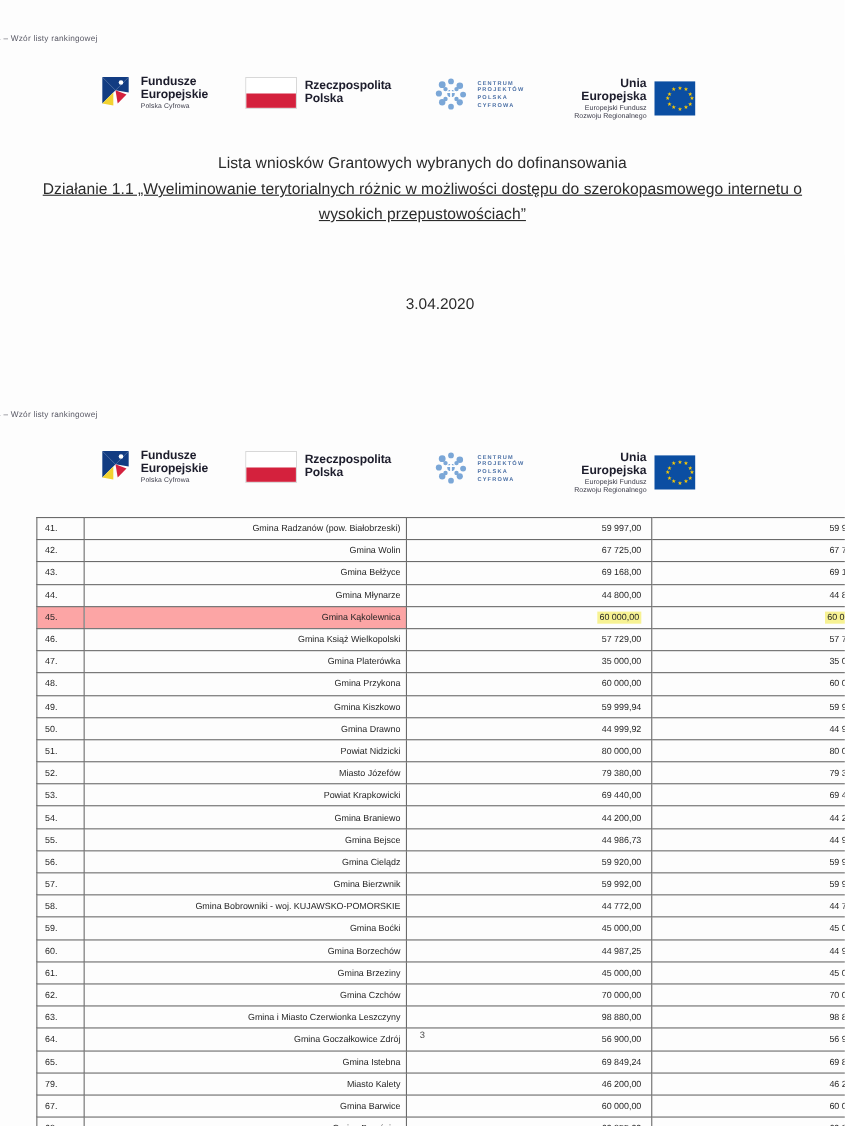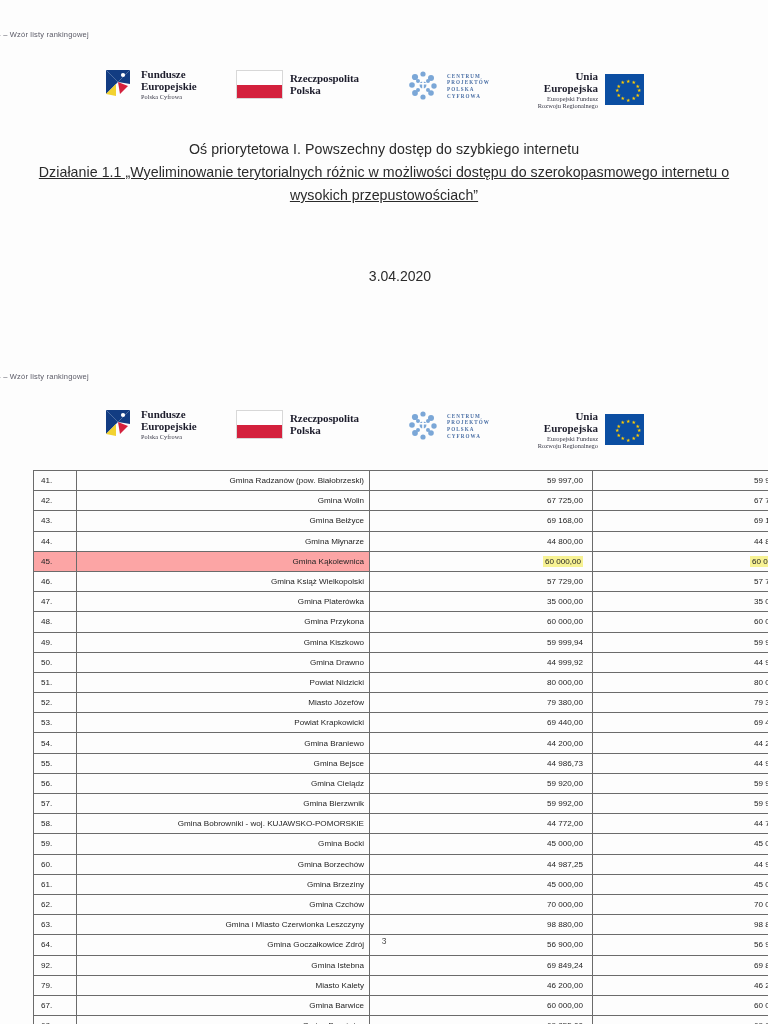--- a/index.html
+++ b/index.html
@@ -30,24 +30,23 @@
     color: #5a5a66;
     letter-spacing: .2px;
     white-space: nowrap;
   }
   .annex-1 { left: -16px; top: 30px; }
   .annex-2 { left: -16px; top: 372px; }
 
   
   .logo-strip {
     position: absolute;
-    left: 16px;
+    left: 3px;
     width: 628px;
     height: 56px;
-    font-family: Liberation Serif, serif;
   }
   .logo-strip-1 { top: 62px; }
   .logo-strip-2 { top: 406px; }
 
   .logo {
     position: absolute;
     display: flex;
     align-items: center;
     gap: 7px;
   }
@@ -257,21 +256,21 @@
         <span class="eu-star" style="left:11.5px;top:19px;">★</span>
         <span class="eu-star" style="left:30.5px;top:19px;">★</span>
         <span class="eu-star" style="left:15.5px;top:22.4px;">★</span>
         <span class="eu-star" style="left:26.5px;top:22.4px;">★</span>
         <span class="eu-star" style="left:21px;  top:23.8px;">★</span>
       </span>
     </div>
   </div>
 
   <div class="title-block">
-    <div class="title-line">Oś priorytetowa I. Powszechny dostęp do szybkiego internetu</div>
+    <div class="title-line">Lista wniosków Grantowych wybranych do dofinansowania</div>
     <div class="title-line wrap">Działanie 1.1 „Wyeliminowanie terytorialnych różnic w możliwości dostępu do szerokopasmowego internetu o wysokich przepustowościach”</div>
   </div>
 
   <div class="doc-date">3.04.2020</div>
 
   <div class="annex-caption annex-2">nik 4 – Wzór listy rankingowej</div>
 
   <div class="logo-strip logo-strip-2">
 
     <div class="logo" style="left:88px; top:2px;">
@@ -495,21 +494,21 @@
           <td class="c-val1">98 880,00</td>
           <td class="c-val2">98 880,00</td>
         </tr>
         <tr>
           <td class="c-idx">64.</td>
           <td class="c-name">Gmina Goczałkowice Zdrój</td>
           <td class="c-val1">56 900,00</td>
           <td class="c-val2">56 900,00</td>
         </tr>
         <tr>
-          <td class="c-idx">92.</td>
+          <td class="c-idx">65.</td>
           <td class="c-name">Gmina Istebna</td>
           <td class="c-val1">69 849,24</td>
           <td class="c-val2">69 849,24</td>
         </tr>
         <tr>
           <td class="c-idx">79.</td>
           <td class="c-name">Miasto Kalety</td>
           <td class="c-val1">46 200,00</td>
           <td class="c-val2">46 200,00</td>
         </tr>

